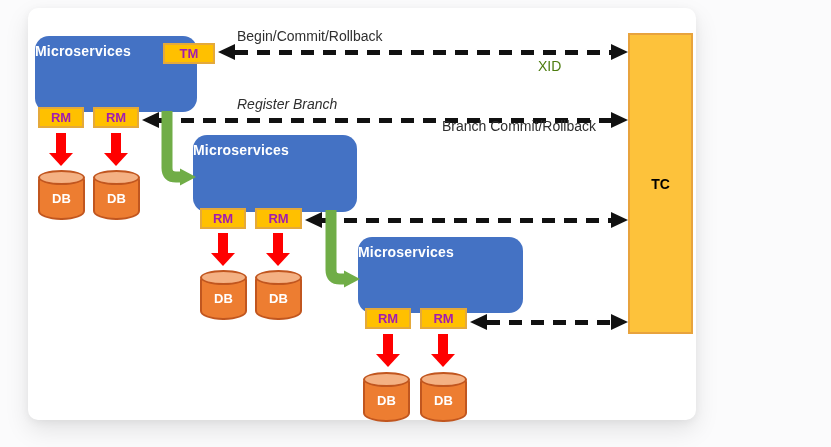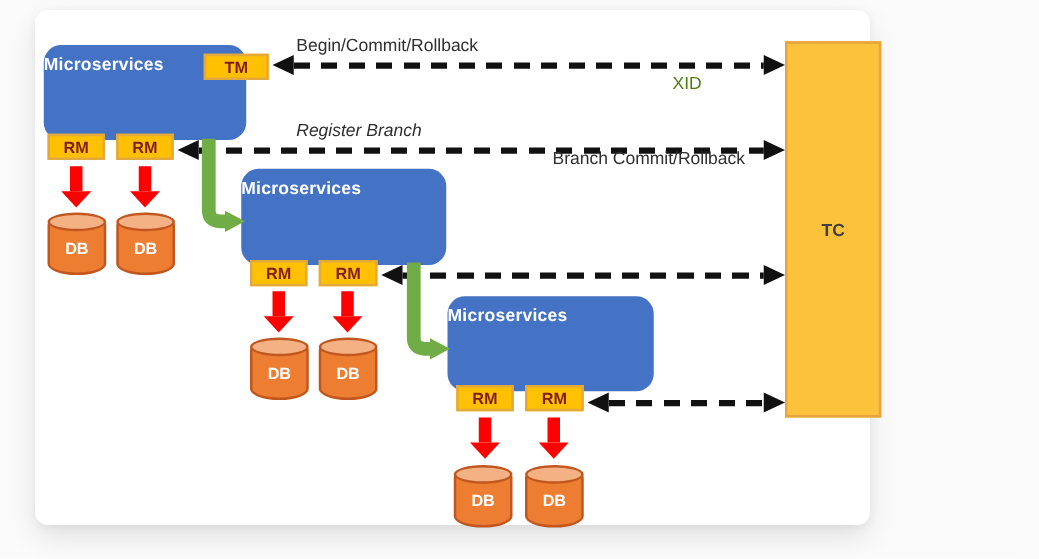--- a/index.html
+++ b/index.html
@@ -22,36 +22,36 @@
     color:#fff;font-weight:bold;font-size:14px;text-align:left;
     padding-top:7px;box-sizing:border-box;letter-spacing:.2px;
   }
   #ms1{left:35px;top:36px;width:162px;height:76px;}
   #ms2{left:193px;top:135px;width:164px;height:77px;}
   #ms3{left:358px;top:237px;width:165px;height:76px;}
 
   
   .badge{
     position:absolute;background:#FFC000;border:2px solid #E4A93B;
-    box-sizing:border-box;color:#7f1d1d;font-weight:bold;font-size:13px;
+    box-sizing:border-box;color:#a21caf;font-weight:bold;font-size:13px;
     display:flex;align-items:center;justify-content:center;
   }
   #tm {left:163px;top:43px;width:52px;height:21px;}
   #rm1a{left:38px; top:107px;width:46px;height:21px;}
   #rm1b{left:93px; top:107px;width:46px;height:21px;}
   #rm2a{left:200px;top:208px;width:46px;height:21px;}
   #rm2b{left:255px;top:208px;width:47px;height:21px;}
   #rm3a{left:365px;top:308px;width:46px;height:21px;}
   #rm3b{left:420px;top:308px;width:47px;height:21px;}
 
   
   .tcbox{
-    position:absolute;left:628px;top:33px;width:77px;height:301px;
+    position:absolute;left:628px;top:33px;width:65px;height:301px;
     background:#FDC23B;border:2px solid #E8A33D;box-sizing:border-box;
-    color:#404040;font-weight:bold;font-size:14px;
+    color:#000000;font-weight:bold;font-size:14px;
     display:flex;align-items:center;justify-content:center;
   }
 
   
   .db{position:absolute;width:47px;height:50px;}
   .db-top{
     position:absolute;left:0;top:0;width:100%;height:15px;
     background:#F4B183;border:2px solid #C1561F;border-radius:50%;
     box-sizing:border-box;z-index:2;
   }

